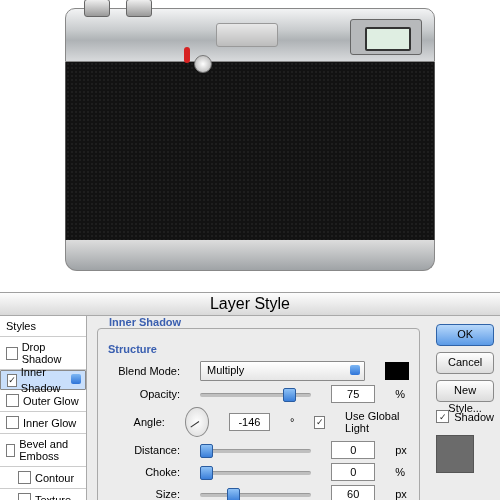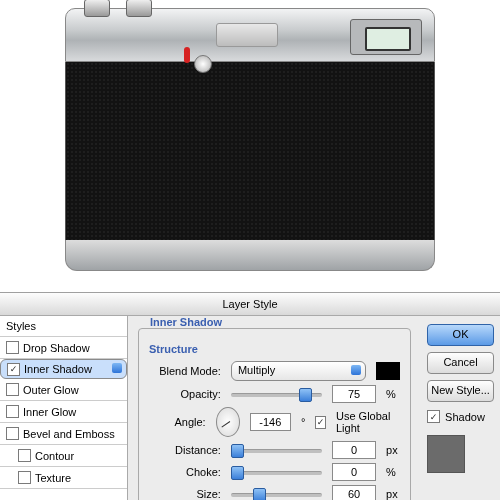--- a/index.html
+++ b/index.html
@@ -10,33 +10,33 @@
   .knob{position:absolute;width:24px;height:16px;top:-10px;background:linear-gradient(#eee,#999);border:1px solid #666;border-radius:3px}
   .k1{left:18px}.k2{left:60px}
   .hot{position:absolute;left:150px;top:14px;width:60px;height:22px;border:1px solid #999;border-radius:3px;background:linear-gradient(#e8e8e8,#bcbcbc)}
   .vf{position:absolute;right:12px;top:10px;width:70px;height:34px;border:1px solid #666;border-radius:3px;background:#b7b9bb}
   .vf:after{content:"";position:absolute;left:14px;top:7px;width:42px;height:20px;background:#dfeee2;border:2px solid #333;border-radius:2px}
   .red{position:absolute;left:118px;top:38px;width:6px;height:16px;background:#d62222;border-radius:3px}
   .chrome-btn{position:absolute;left:128px;top:46px;width:16px;height:16px;border-radius:50%;background:radial-gradient(#fff,#aaa);border:1px solid #777}
   .body{height:178px;background:#121212;background-image:radial-gradient(#1e1e1e 1px,transparent 1px);background-size:4px 4px;border-left:1px solid #555;border-right:1px solid #555}
   .base{height:30px;background:linear-gradient(#ddd,#9fa3a6);border-radius:0 0 12px 12px;border:1px solid #888;border-top:none}
   .dialog{position:absolute;left:0;right:0;top:292px;height:208px;background:#ececec;border-top:1px solid #a0a0a0}
-  .titlebar{height:22px;text-align:center;line-height:22px;background:linear-gradient(#fdfdfd,#d9d9d9);border-bottom:1px solid #a9a9a9;font-size:11px}
+  .titlebar{height:22px;text-align:center;line-height:22px;background:linear-gradient(#fdfdfd,#d9d9d9);border-bottom:1px solid #a9a9a9;font-size:16px}
   .cols{display:flex;height:186px}
   .sidebar{width:148px;border-right:1px solid #a9a9a9;background:#fff}
   .sb-row{padding:4px 6px;border-bottom:1px solid #ccc;display:flex;align-items:center;gap:4px;cursor:default}
   .sb-row.sel{background:#c9dffb}
   .cb{width:11px;height:11px;border:1px solid #7a7a7a;background:#fff;display:inline-flex;align-items:center;justify-content:center;font-size:9px;color:#2a2a2a}
   .main{flex:1;padding:6px 10px;position:relative}
   .fs-title{position:absolute;left:18px;top:0;background:#ececec;padding:0 4px;color:#3a5fb0;font-weight:bold}
   .fs{border:1px solid #a9a9a9;border-radius:4px;padding:14px 10px 8px;margin-top:6px}
   .fs-sub{color:#3a5fb0;font-weight:bold;margin-bottom:6px}
-  .row{display:flex;align-items:center;gap:10px;margin:4px 0}
+  .row{display:flex;align-items:center;gap:20px;margin:4px 0}
   .lbl{width:72px;text-align:right}
-  .sel{flex:1;height:18px;border:1px solid #8a8a8a;border-radius:6px;background:linear-gradient(#fff,#e6e6e6);padding:0 16px 0 6px;line-height:16px;position:relative}
+  .sel{flex:1;height:18px;border:1px solid #8a8a8a;border-radius:1px;background:linear-gradient(#fff,#e6e6e6);padding:0 16px 0 6px;line-height:16px;position:relative}
   .sel:after{content:"";position:absolute;right:4px;top:3px;width:10px;height:10px;background:linear-gradient(#7db7f4,#2e74d8);border-radius:2px}
   .sw{width:22px;height:16px;background:#000;border:1px solid #000}
   .slider{flex:1;height:14px;position:relative}
   .track{position:absolute;left:0;right:0;top:6px;height:3px;background:#bfbfbf;border-radius:2px;border-top:1px solid #9a9a9a}
   .thumb{position:absolute;top:1px;width:11px;height:12px;background:linear-gradient(#8fc2f6,#3b7fd9);border:1px solid #2a5ca0;border-radius:2px}
   .num{width:36px;height:16px;border:1px solid #8a8a8a;background:#fff;text-align:center;padding:0 3px;line-height:16px}
   .unit{width:14px}
   .angle{width:28px;height:28px;border:1px solid #8a8a8a;border-radius:50%;background:radial-gradient(#fff,#d8d8d8);position:relative}
   .angle:after{content:"";position:absolute;left:13px;top:13px;width:10px;height:1px;background:#333;transform-origin:left;transform:rotate(146deg)}
   .btns{width:78px;padding:8px 6px;display:flex;flex-direction:column;gap:6px;align-items:stretch}

